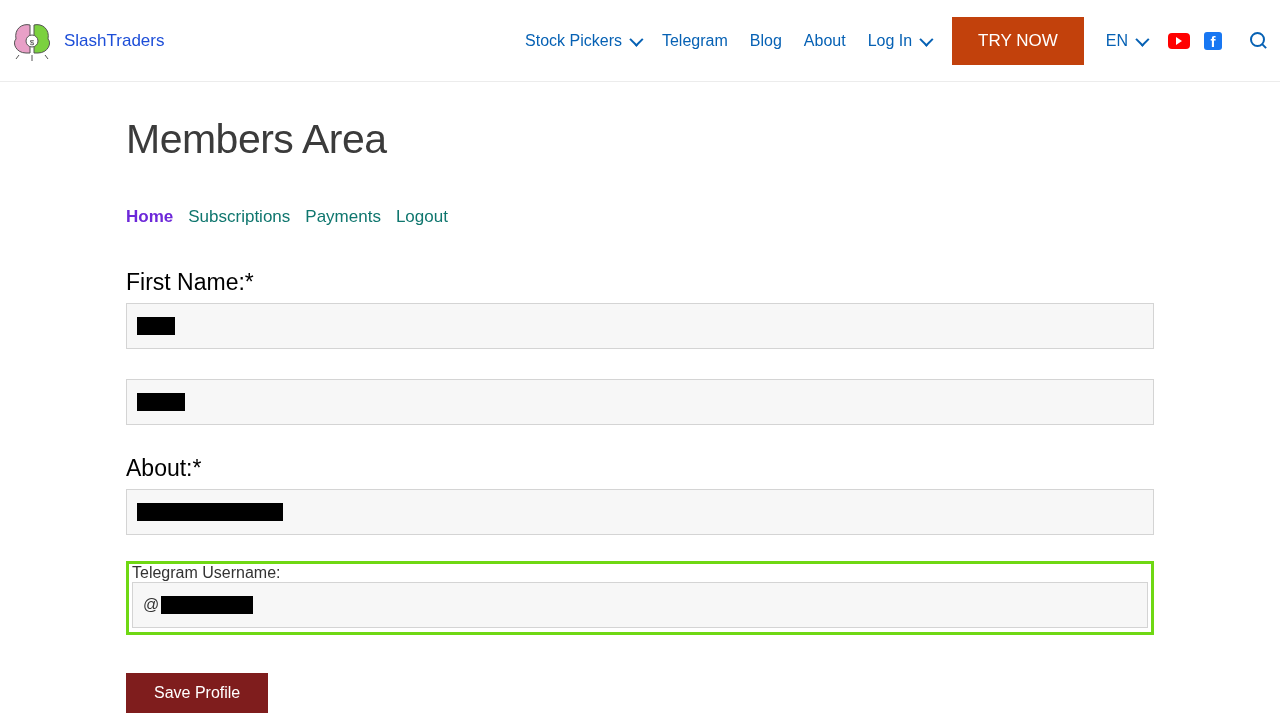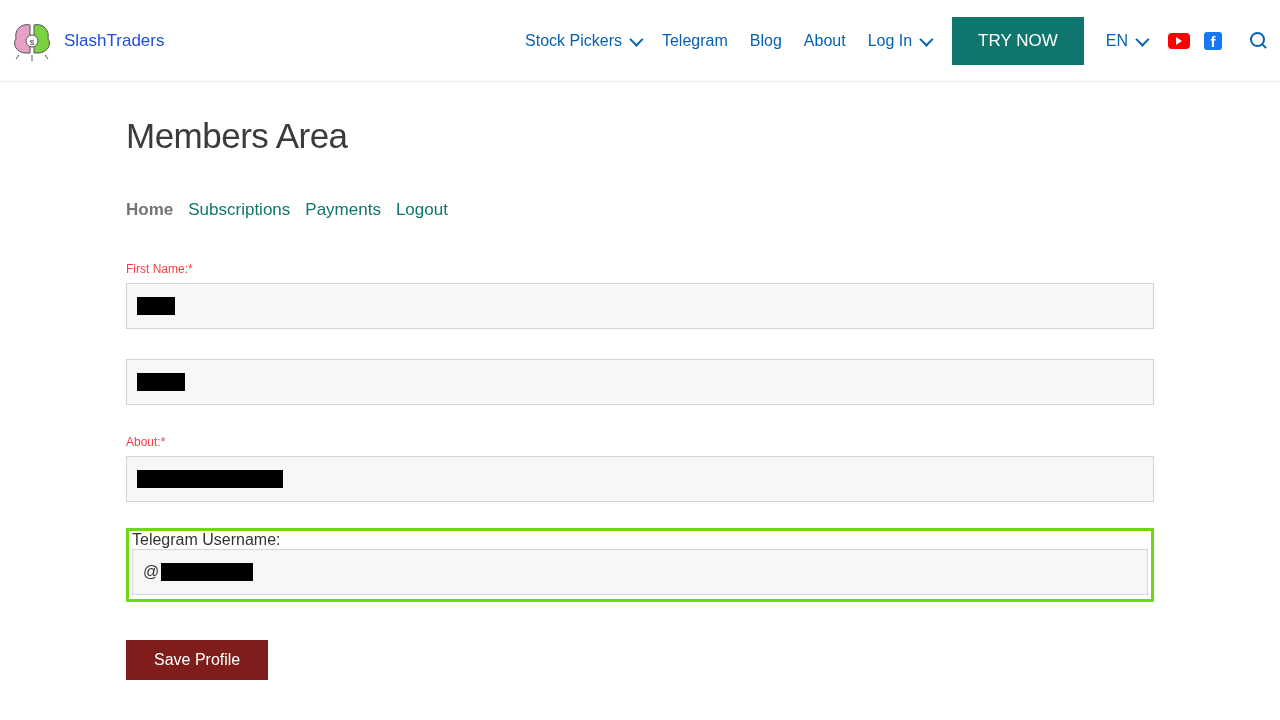--- a/index.html
+++ b/index.html
@@ -53,21 +53,21 @@
     gap: 8px;
   }
   .chev {
     width: 10px;
     height: 10px;
     border-right: 2px solid #0661b4;
     border-bottom: 2px solid #0661b4;
     transform: rotate(45deg) translateY(-2px);
   }
   .try-btn {
-    background: #0f766e;
+    background: #c2410c;
     color: #fff;
     padding: 14px 26px;
     font-size: 17px;
     cursor: pointer;
     border: none;
   }
   .header-right {
     display: flex;
     align-items: center;
     gap: 14px;
@@ -124,42 +124,42 @@
     left: 11px; top: 13px;
   }
 
   
   .container {
     width: 1028px;
     margin: 0 auto;
     padding-top: 34px;
   }
   h1.page-title {
-    font-size: 35px;
+    font-size: 41px;
     font-weight: 400;
     color: #3b3b3b;
     letter-spacing: -0.5px;
   }
   .tabs {
     display: flex;
     gap: 15px;
     margin-top: 44px;
     font-size: 17px;
   }
   .tab { color: #0f766e; cursor: pointer; }
-  .tab.active { font-weight: 700; color: #737373; }
+  .tab.active { font-weight: 700; color: #6d28d9; }
 
   .field {
     margin-top: 30px;
   }
   .field.first { margin-top: 42px; }
   .field label {
     display: block;
-    font-size: 12px;
-    color: #ef4444;
+    font-size: 23px;
+    color: #000000;
     margin-bottom: 7px;
   }
   .input-box {
     width: 100%;
     height: 46px;
     border: 1px solid #d4d4d4;
     background: #f7f7f7;
     display: flex;
     align-items: center;
     padding: 0 10px;

